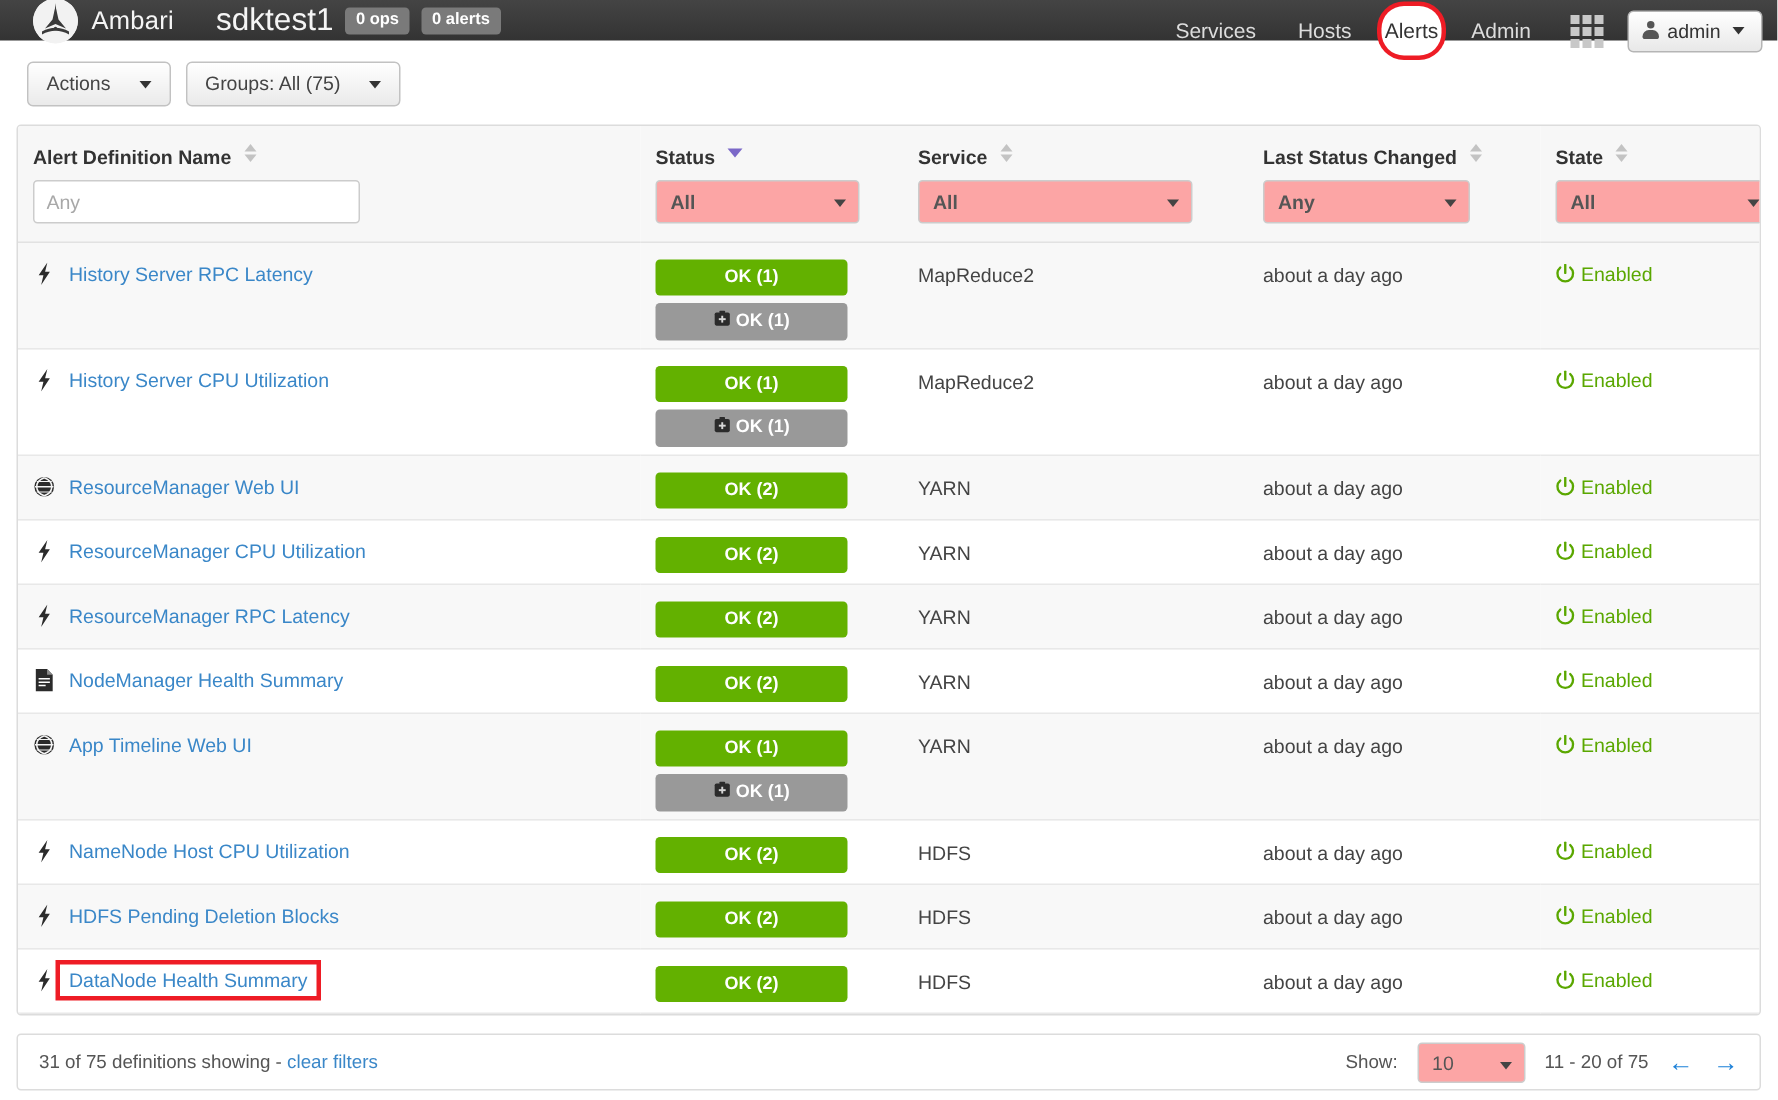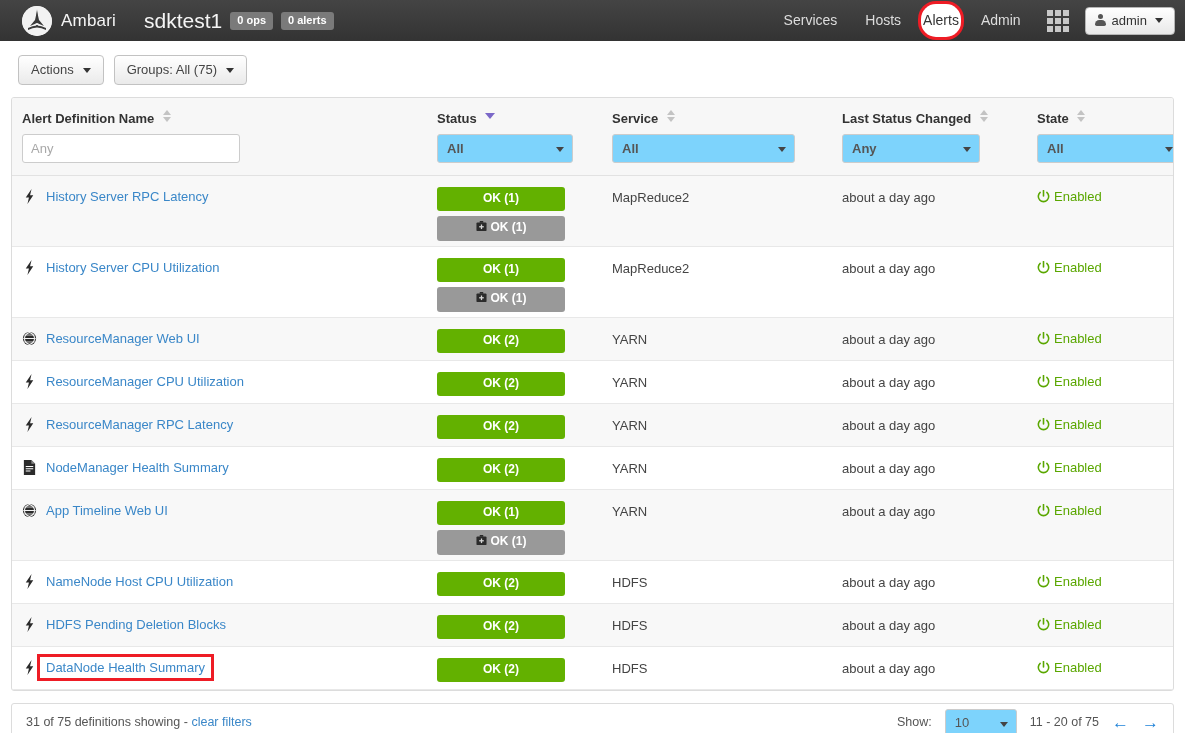--- a/index.html
+++ b/index.html
@@ -8,21 +8,21 @@
     width: 1185px; height: 733px;
     background: #ffffff;
     font-family: "Liberation Sans", sans-serif;
     font-size: 13px;
     color: #333;
     overflow: hidden;
   }
 
   
   .navbar {
-    height: 41px;
+    height: 27px;
     background: #3b3b3b;
     background: linear-gradient(to bottom, #444 0%, #333 100%);
     display: flex;
     align-items: center;
     position: relative;
   }
   .brand-wrap { display: flex; align-items: center; padding-left: 22px; }
   .logo {
     width: 30px; height: 30px; border-radius: 50%;
     background: #f2f2f2;
@@ -98,21 +98,21 @@
     border-top:5px solid #333; margin-left:2px; }
 
   
   .toolbar { padding: 14px 18px 12px 18px; display: flex; gap: 10px; }
   .btn {
     background: linear-gradient(to bottom,#fff 0%,#eaeaea 100%);
     border: 1px solid #c2c2c2;
     border-radius: 4px;
     padding: 7px 12px;
     font-size: 13px; color: #444; cursor: pointer;
-    display: inline-flex; align-items: center; gap: 7px;
+    display: inline-flex; align-items: center; gap: 17px;
     line-height: 1.1;
   }
 
   
   .panel {
     margin: 0 11px;
     border: 1px solid #dcdcdc;
     border-radius: 3px;
     background: #fff;
     overflow: hidden;
@@ -150,21 +150,21 @@
   .filter-wrap { margin-top: 8px; }
   input.filter-input {
     width: 218px; padding: 6px 8px;
     border: 1px solid #ccc; border-radius: 3px;
     font-family: "Liberation Sans", sans-serif; font-size: 13px;
     color: #555; background: #fff;
   }
   input.filter-input::placeholder { color: #a8a8a8; }
   .sel {
     position: relative; display: inline-block;
-    border: 1px solid #ccc; border-radius: 3px; background: #7dd3fc;
+    border: 1px solid #ccc; border-radius: 3px; background: #fca5a5;
     height: 29px; line-height: 27px;
     padding: 0 26px 0 9px;
     font-size: 13px; color: #555; cursor: pointer;
     overflow: hidden; white-space: nowrap;
   }
   .sel .dd { position: absolute; right: 8px; top: 12px;
     width:0;height:0;border-left:4px solid transparent;border-right:4px solid transparent;
     border-top:5px solid #444; }
   .sel.w-status { width: 136px; }
   .sel.w-service { width: 183px; }

